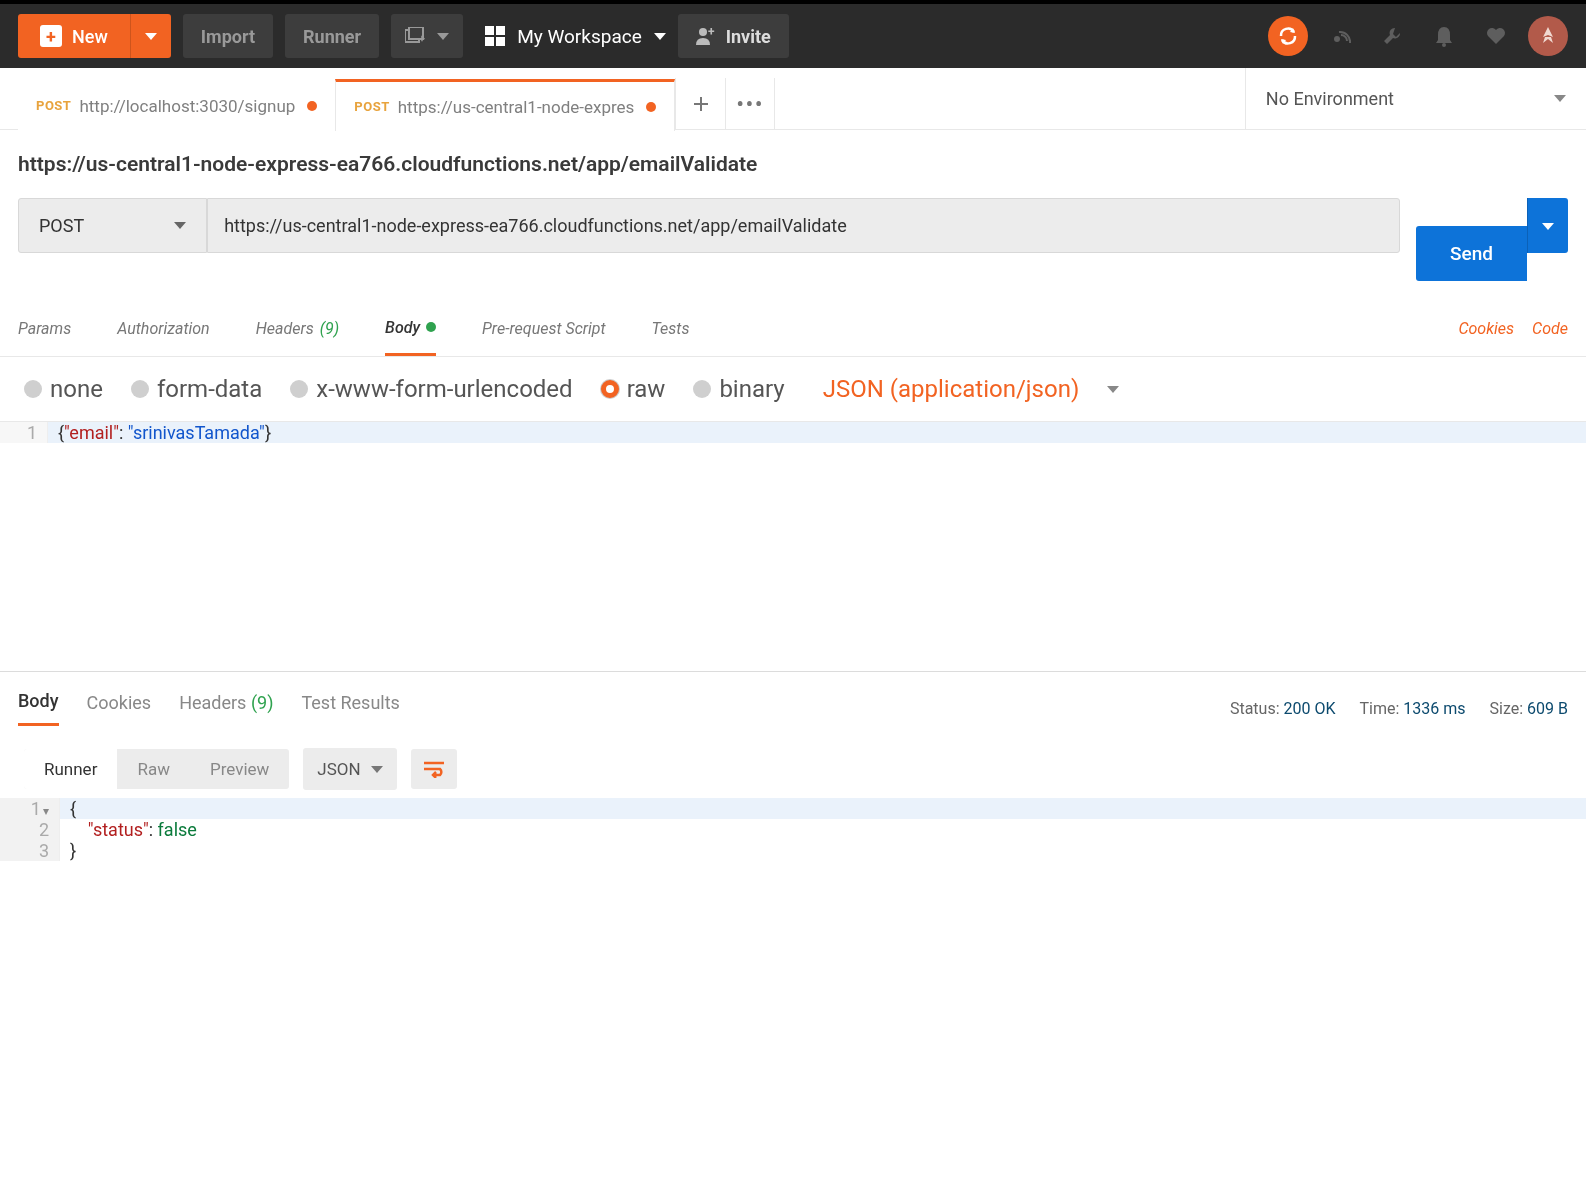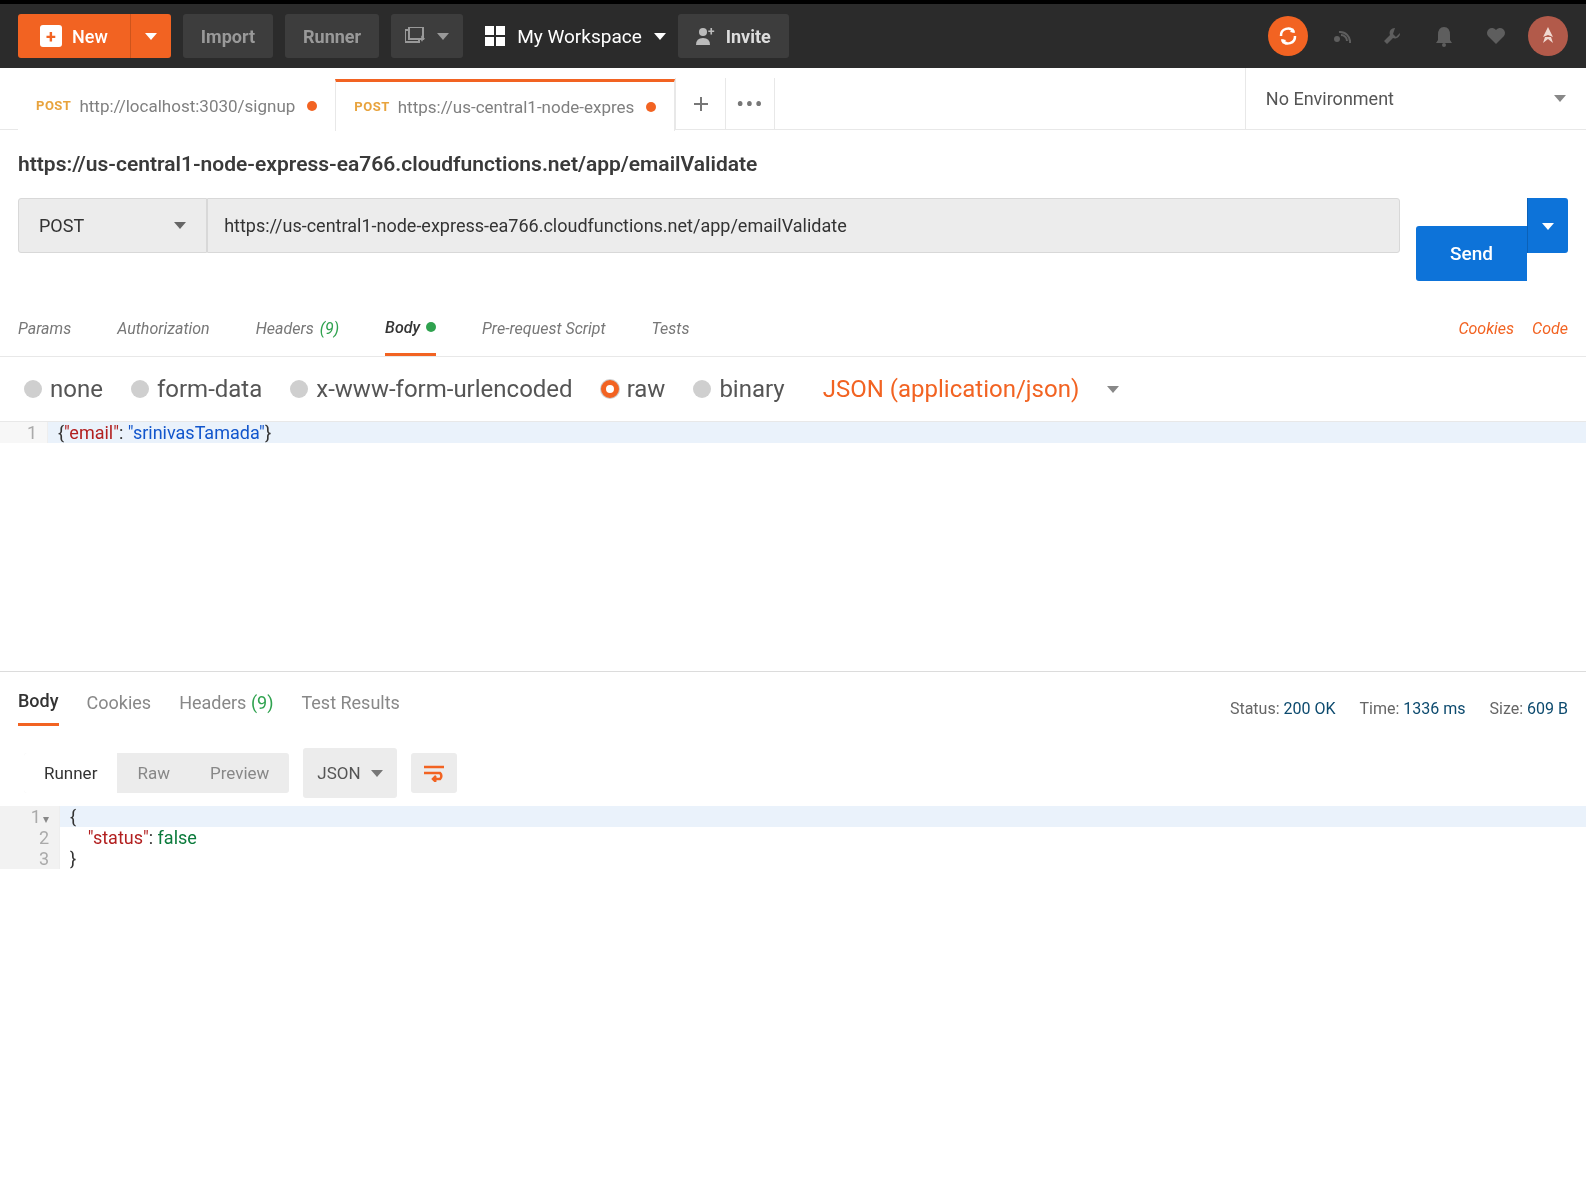--- a/index.html
+++ b/index.html
@@ -65,21 +65,21 @@
 .resp-tabs { display: flex; align-items: center; padding: 18px 18px 8px 18px; gap: 28px; font-size: 18px; color: #888; }
 .resp-tabs .rtab { cursor: pointer; padding-bottom: 12px; }
 .resp-tabs .rtab.active { color: #333; border-bottom: 3px solid #f26322; font-weight: 500; }
 .resp-meta { margin-left: auto; display: flex; gap: 24px; font-size: 16px; color: #666; }
 .resp-meta span.val { color: #0c4a6e; }
 
 .resp-toolbar { display: flex; gap: 14px; padding: 14px 24px 8px 24px; align-items: center; }
 .view-group { background: #ececec; border-radius: 3px; display: flex; overflow: hidden; }
 .view-btn { padding: 10px 20px; font-size: 17px; color: #888; border: none; background: transparent; cursor: pointer; }
 .view-btn.active { background: #fff; color: #333; }
-.fmt-select { background: #ececec; border: none; height: 50px; padding: 0 14px; font-size: 17px; color: #555; border-radius: 3px; display: flex; align-items: center; gap: 10px; cursor: pointer; }
+.fmt-select { background: #ececec; border: none; height: 42px; padding: 0 14px; font-size: 17px; color: #555; border-radius: 3px; display: flex; align-items: center; gap: 10px; cursor: pointer; }
 .wrap-btn { background: #ececec; height: 40px; width: 46px; border-radius: 3px; display: flex; align-items: center; justify-content: center; }
 
 .resp-code { font-family: "Menlo","Consolas",monospace; font-size: 18px; }
 .resp-code .gutter { width: 60px; background: #f2f2f2; }
 .fold { color: #888; font-size: 12px; margin-left: 2px; }
 .resp-code .code-content { background: #eaf2fb; }
 .resp-code .code-content.plain { background: #fff; }
 .kw-bool { color: #0a7a3b; }
 </style>
 </head>

